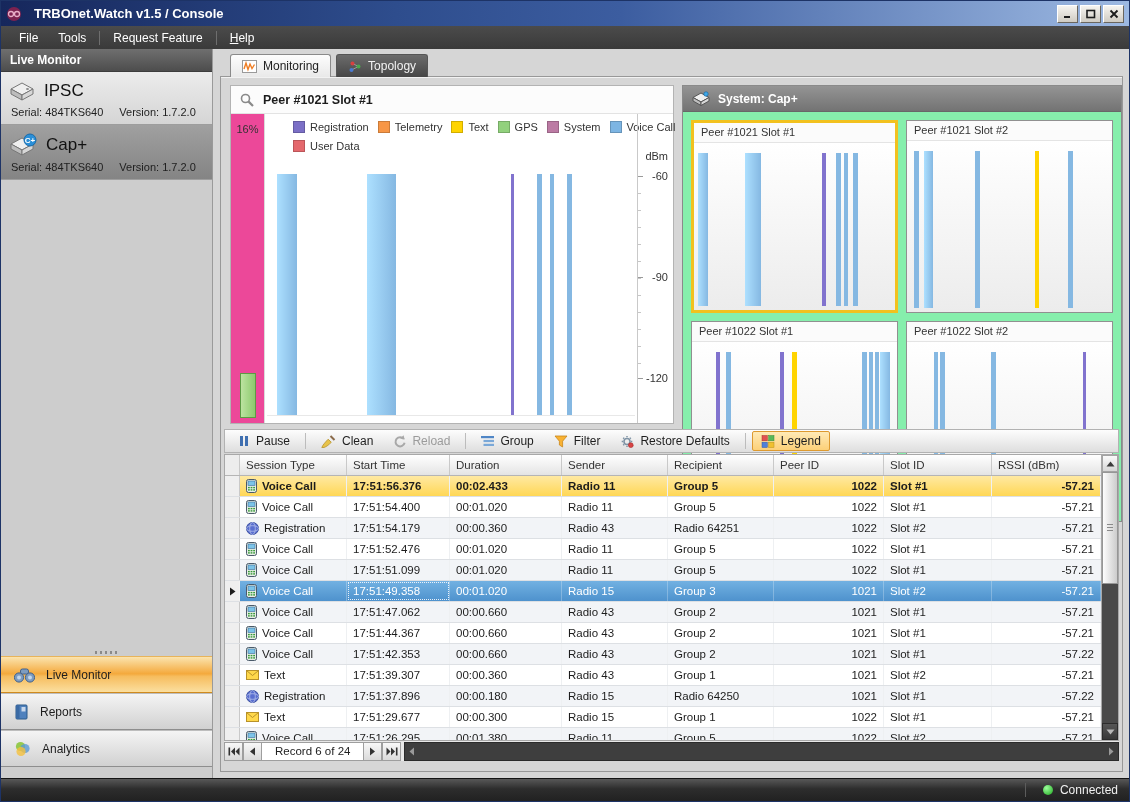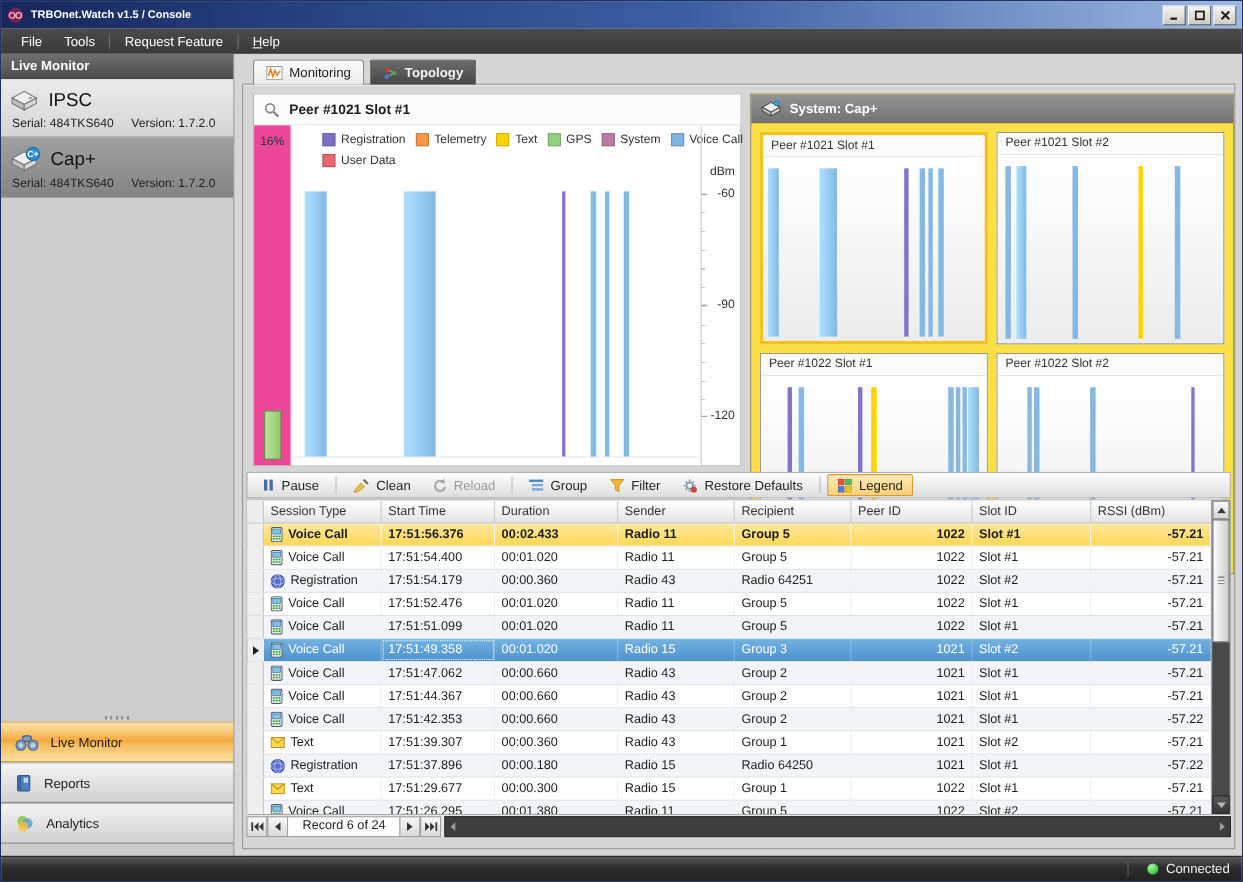--- a/index.html
+++ b/index.html
@@ -1,21 +1,21 @@
 <!DOCTYPE html>
 <html><head>
 <meta charset="utf-8">
 <style>
 *{margin:0;padding:0;box-sizing:border-box;}
 html,body{width:1130px;height:802px;}
 body{font-family:"Liberation Sans",sans-serif;background:#d6d6d6;}
 .window{position:relative;width:1130px;height:802px;border:1px solid #1d3366;background:#d6d6d6;overflow:hidden;}
 
 .titlebar{position:absolute;top:0;left:0;right:0;height:25px;background:linear-gradient(to right,#16275c,#2e4d8d 35%,#3c5da0 55%,#9db9e2);display:flex;align-items:center;padding:0 5px;}
-.title-text{color:#fff;font-weight:bold;font-size:10px;margin-left:6px;flex:1;}
+.title-text{color:#fff;font-weight:bold;font-size:13px;margin-left:12px;flex:1;}
 .win-btns{display:flex;gap:2px;}
 .win-btn{width:21px;height:18px;background:linear-gradient(#f6f4f0,#cfcbc2);border:1px solid #fff;border-right-color:#6a665e;border-bottom-color:#6a665e;display:flex;align-items:center;justify-content:center;}
 
 .menubar{position:absolute;top:25px;left:0;right:0;height:23px;background:linear-gradient(#4b4b4b,#3a3a3a);display:flex;align-items:center;color:#fff;font-size:12px;padding:0 8px;}
 .menu-item{padding:3px 10px;cursor:default;}
 .menu-item:last-child::first-letter{text-decoration:underline;}
 .menu-sep{width:1px;height:14px;background:#6e6e6e;margin:0 3px;}
 
 .sidebar{position:absolute;top:48px;left:0;width:212px;bottom:23px;background:#cdcdcd;border-right:1px solid #9a9a9a;display:flex;flex-direction:column;}
 .sb-header{height:23px;background:linear-gradient(#6f6f6f,#4d4d4d);color:#fff;font-weight:bold;font-size:12px;display:flex;align-items:center;padding:0 9px;border-bottom:1px solid #3c3c3c;flex:none;}
@@ -34,21 +34,21 @@
 .nav-item.selected{background:linear-gradient(#fbe4ae,#f4a93c 48%,#f6bc5d 55%,#fbdf9f);border-top-color:#e8b45a;border-bottom-color:#cf8a1e;}
 
 .statusbar{position:absolute;left:0;right:0;bottom:0;height:23px;background:linear-gradient(#585858,#2d2d2d 45%,#212121);display:flex;align-items:center;justify-content:flex-end;padding:0 11px;color:#f0f0f0;font-size:12px;gap:7px;border-top:1px solid #141414;}
 .status-sep{width:1px;height:14px;background:#5c5c5c;margin-right:10px;}
 .status-dot{width:10px;height:10px;border-radius:50%;background:radial-gradient(circle at 35% 30%,#9cff9c,#1ea81e);}
 
 .main{position:absolute;left:213px;top:48px;right:0;bottom:23px;background:#d6d6d6;}
 .tabs{position:absolute;left:16px;top:5px;height:23px;display:flex;gap:5px;z-index:2;}
 .tab{height:23px;display:flex;align-items:center;gap:6px;padding:0 11px;font-size:12px;border:1px solid #8a8a8a;border-bottom:none;border-radius:3px 3px 0 0;cursor:default;}
 .tab.active{background:linear-gradient(#fdfdfd,#e9e9e9);color:#1d1d1d;}
-.tab.inactive{background:linear-gradient(#6c6c6c,#464646);color:#f2f2f2;border-color:#565656;font-weight:bold;}
+.tab.inactive{background:linear-gradient(#6c6c6c,#464646);color:#f2f2f2;border-color:#565656;}
 .content{position:absolute;left:6px;right:6px;top:27px;bottom:6px;border:1px solid #989898;background:#d6d6d6;box-shadow:inset 0 1px 0 #f2f2f2;}
 
 .chart-panel{position:absolute;left:9px;top:8px;width:444px;height:339px;background:#fff;border:1px solid #b3b3b3;}
 .cp-header{height:28px;display:flex;align-items:center;gap:9px;padding:0 9px;background:#fcfcfc;border-bottom:1px solid #e3e3e3;font-size:12.5px;font-weight:bold;color:#1c1c1c;}
 .cp-body{position:absolute;left:0;right:0;top:28px;bottom:0;display:flex;}
 .strip{width:34px;background:#ec4899;border-right:1px solid #dadada;position:relative;flex:none;}
 .pct{position:absolute;top:9px;width:100%;text-align:center;font-size:11px;color:#333;}
 .load-bar{position:absolute;left:9px;bottom:5px;width:16px;height:45px;background:linear-gradient(to right,#bce3a0,#8cc96d);border:1px solid #5d9a44;}
 .plotwrap{flex:1;position:relative;background:#fff;}
 .legend{position:absolute;top:3px;left:28px;right:-36px;}
@@ -56,21 +56,21 @@
 .lg-item{display:inline-flex;gap:5px;align-items:center;font-size:11px;color:#333;}
 .sw{width:12px;height:12px;display:inline-block;flex:none;}
 .plot{position:absolute;left:2px;right:2px;top:60px;bottom:7px;border-bottom:1px solid #e8e8e8;}
 .bar{position:absolute;top:0;bottom:0;}
 .axis{width:36px;border-left:1px solid #c9c9c9;position:relative;flex:none;font-size:11px;color:#333;}
 .axis::before{content:'';position:absolute;left:0;top:62px;height:203px;width:3px;background:repeating-linear-gradient(to bottom,#c6c6c6 0 1px,transparent 1px 17px);}
 .ax-unit{position:absolute;top:36px;right:5px;}
 .tick-label{position:absolute;right:5px;}
 .tick-mark{position:absolute;left:0;width:5px;height:1px;background:#9a9a9a;}
 
-.system-panel{position:absolute;left:461px;top:8px;width:440px;height:437px;background:#fde047;border:1px solid #8a8a8a;}
+.system-panel{position:absolute;left:461px;top:8px;width:440px;height:437px;background:#86efac;border:1px solid #8a8a8a;}
 .sp-header{height:26px;background:linear-gradient(#949494,#737373);color:#fff;font-weight:bold;font-size:12px;display:flex;align-items:center;gap:8px;padding:0 9px;border-bottom:1px solid #686868;}
 .sp-grid{position:absolute;left:0;right:0;top:26px;bottom:0;padding:8px;display:grid;grid-template-columns:1fr 1fr;grid-template-rows:1fr 1fr;gap:8px;}
 .mini{position:relative;background:#fff;border:1px solid #909090;}
 .mini.selected{border:3px solid #f2c11e;}
 .mini-h{height:20px;font-size:11px;color:#333;background:#fbfbfb;border-bottom:1px solid #e4e4e4;padding:3px 7px;}
 .mini-plot{position:absolute;left:0;right:0;top:20px;bottom:0;background:linear-gradient(#ffffff,#ececec);}
 .mini-plot .bar{top:10px;bottom:4px;}
 
 .toolbar{position:absolute;left:3px;right:3px;top:352px;height:24px;background:linear-gradient(#fdfdfd,#dedede);border:1px solid #b2b2b2;display:flex;align-items:center;padding:0 4px;gap:2px;}
 .tb-btn{display:flex;align-items:center;gap:6px;padding:2px 8px;font-size:12px;color:#1e1e1e;border:1px solid transparent;border-radius:2px;cursor:default;}

